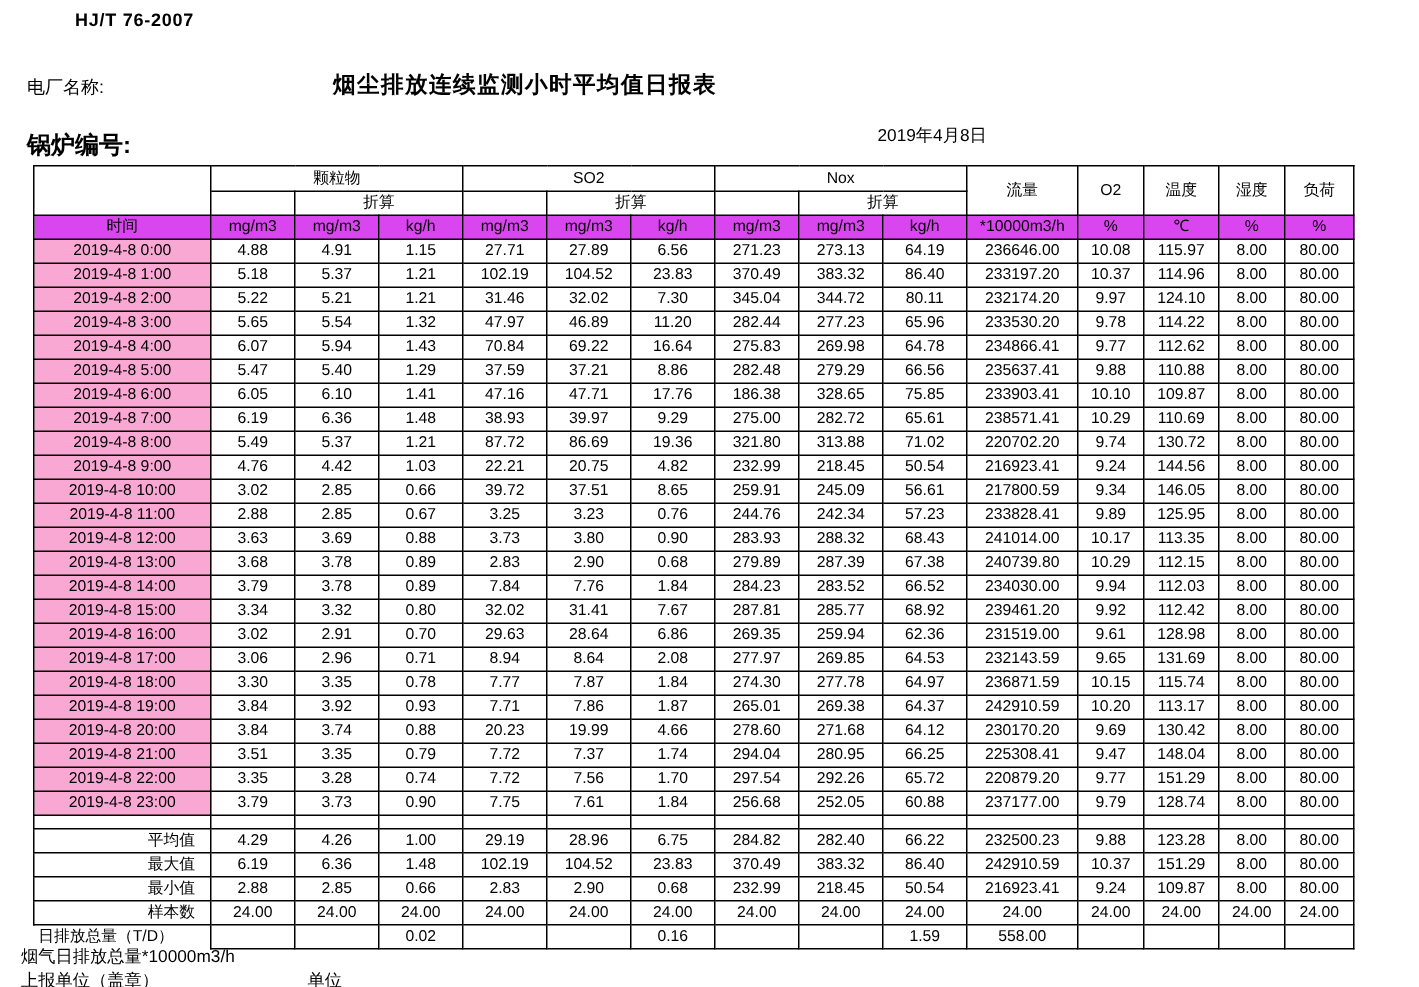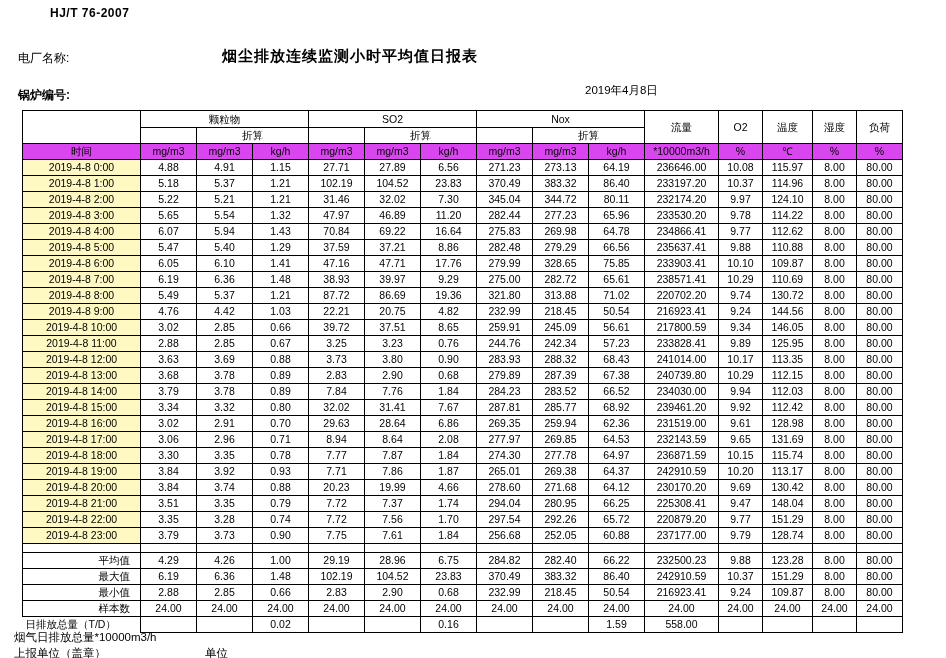--- a/index.html
+++ b/index.html
@@ -39,21 +39,21 @@
     position: absolute;
     left: 18px;
     top: 50px;
     font-size: 12px;
     font-weight: normal;
   }
   .field-boiler {
     position: absolute;
     left: 18px;
     top: 87px;
-    font-size: 12px;
+    font-size: 16px;
     font-weight: bold;
   }
   .field-date {
     position: absolute;
     left: 585px;
     top: 83px;
     font-size: 11.5px;
   }
   table.report {
     position: absolute;
@@ -105,21 +105,21 @@
     width: 44px;
   }
   .load-col {
     width: 46px;
   }
   tr.data-row td {
     height: 15px;
     line-height: 15px;
   }
   tr.data-row td.timecell {
-    background: #fef9c3;
+    background: #f9a8d4;
     text-align: center;
   }
   td.numcell {
     text-align: right;
     padding-right: 9px;
   }
   tr.blank-row td {
     height: 8px;
     line-height: 8px;
     border-left: 1px solid #000;
@@ -332,21 +332,21 @@
         <td class="numcell">80.00</td>
       </tr>
       <tr class="data-row">
         <td class="timecell">2019-4-8 6:00</td>
         <td class="numcell">6.05</td>
         <td class="numcell">6.10</td>
         <td class="numcell">1.41</td>
         <td class="numcell">47.16</td>
         <td class="numcell">47.71</td>
         <td class="numcell">17.76</td>
-        <td class="numcell">279.99</td>
+        <td class="numcell">186.38</td>
         <td class="numcell">328.65</td>
         <td class="numcell">75.85</td>
         <td class="numcell">233903.41</td>
         <td class="numcell">10.10</td>
         <td class="numcell">109.87</td>
         <td class="numcell">8.00</td>
         <td class="numcell">80.00</td>
       </tr>
       <tr class="data-row">
         <td class="timecell">2019-4-8 7:00</td>

